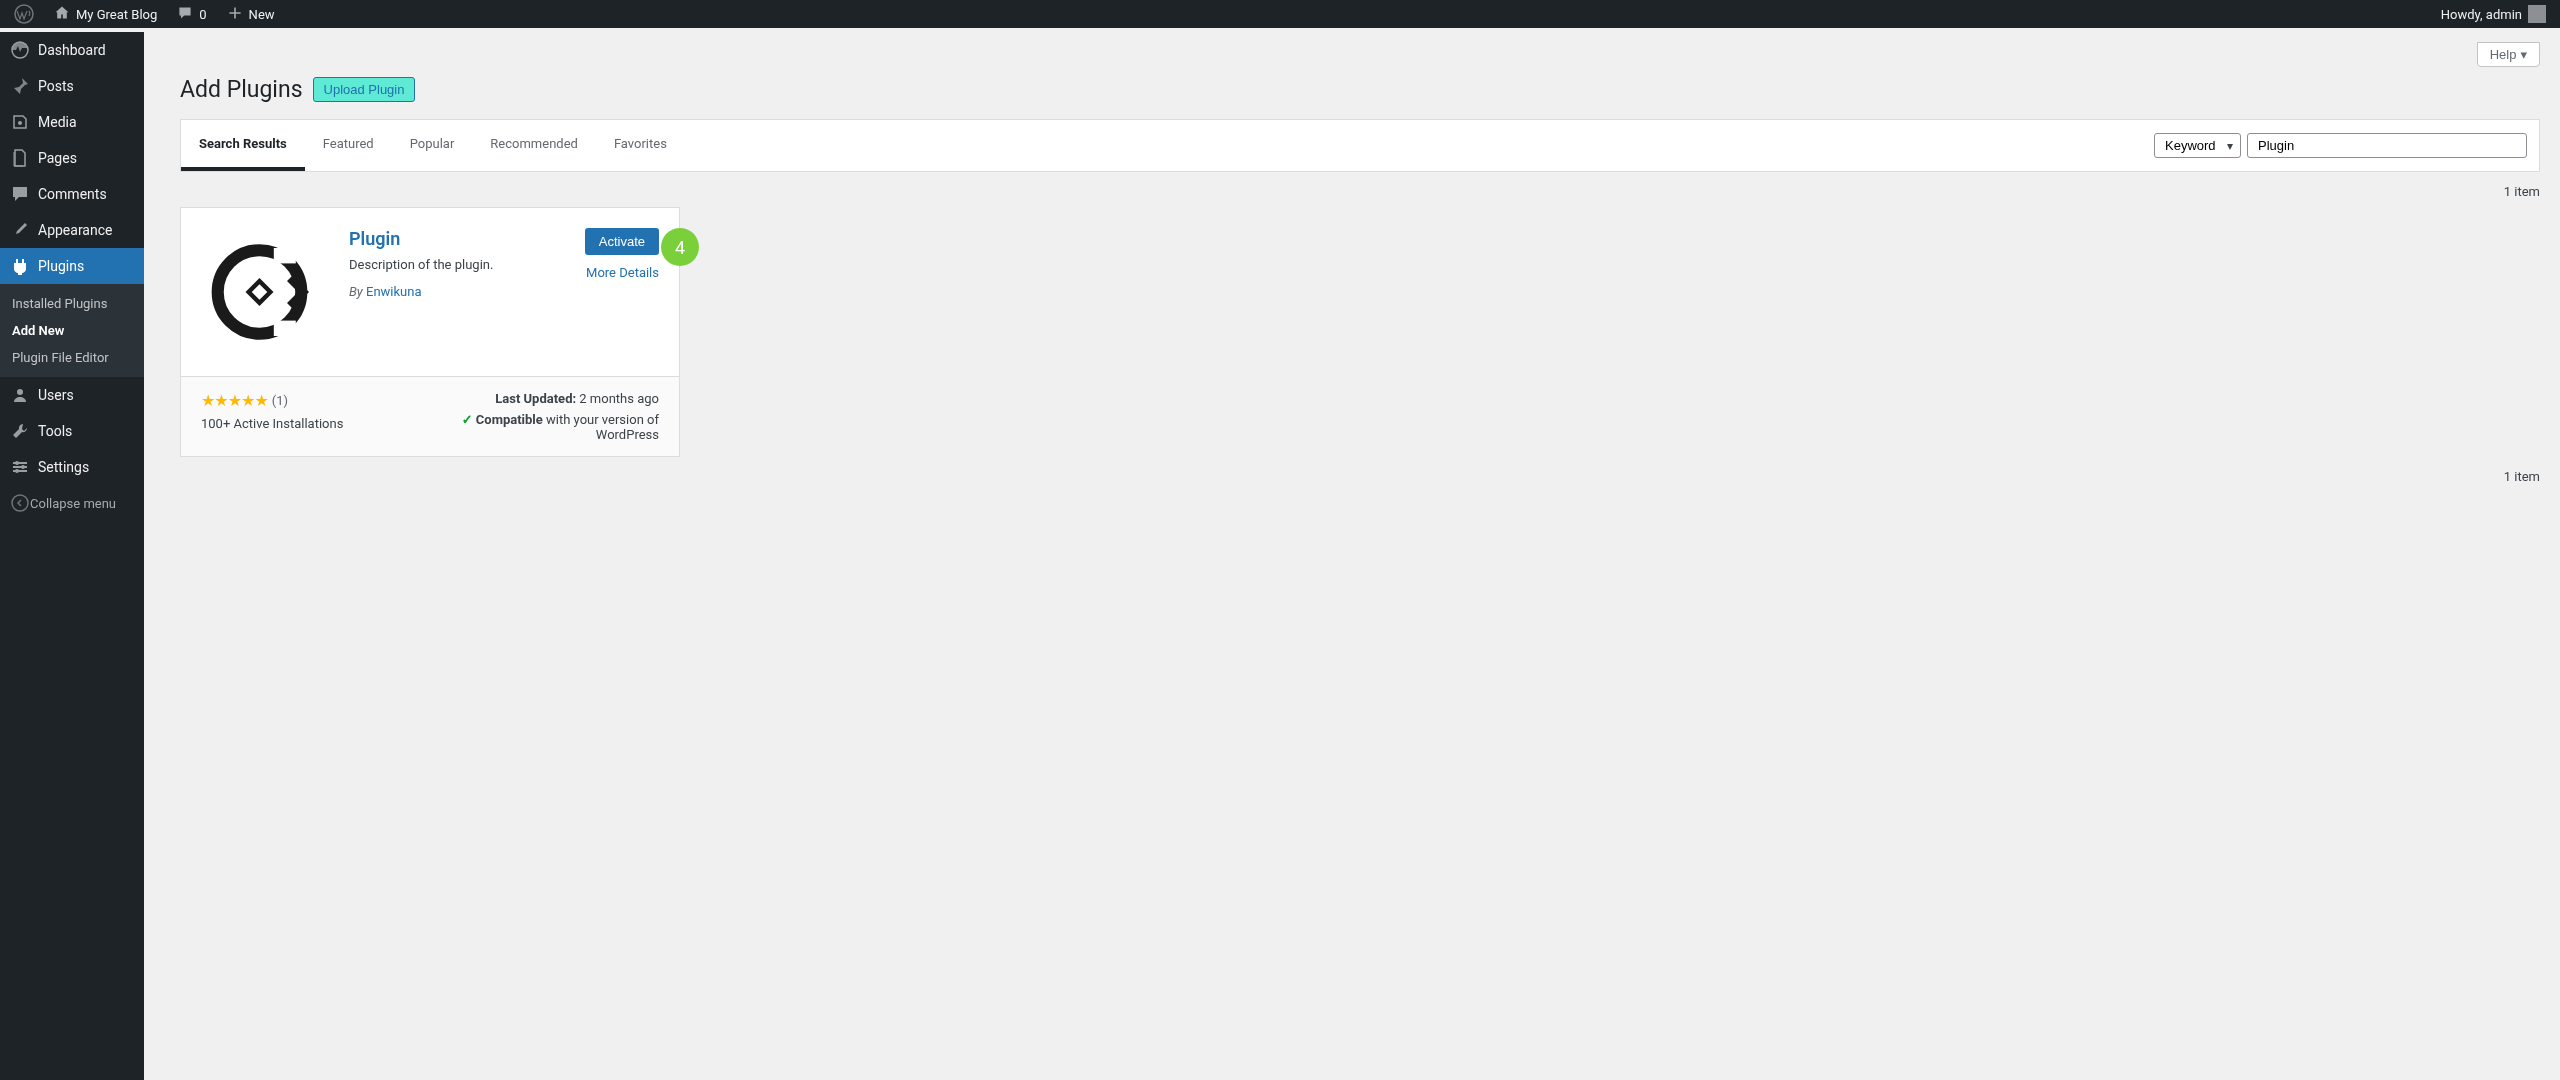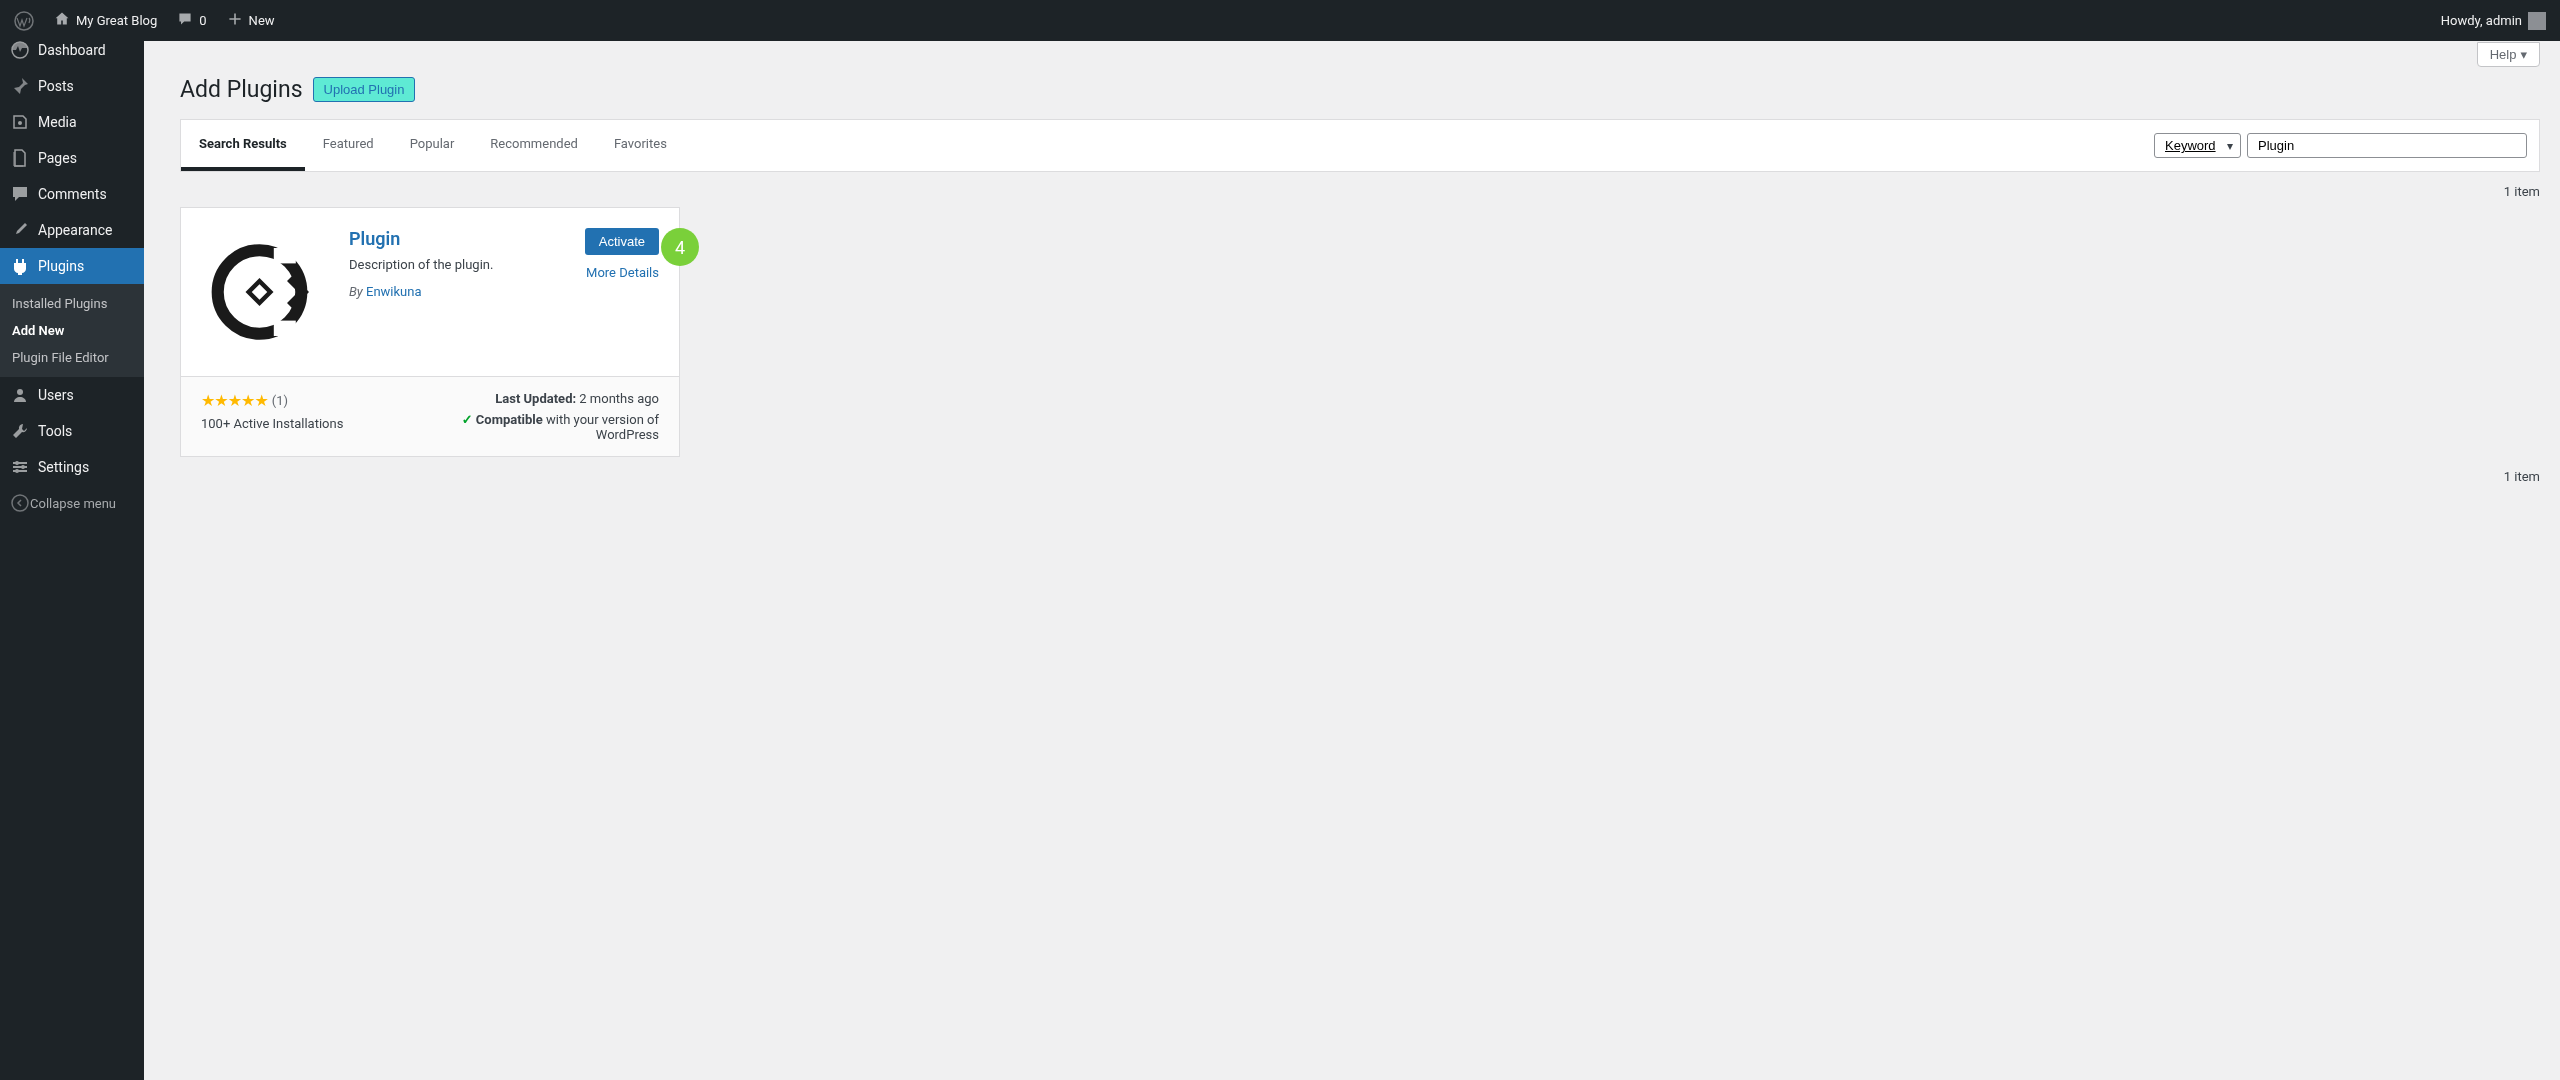--- a/index.html
+++ b/index.html
@@ -1,19 +1,19 @@
 <!DOCTYPE html>
 <html><head>
   <meta charset="utf-8">
   <style>
     * { margin: 0; padding: 0; box-sizing: border-box; }
     body { font-family: -apple-system, BlinkMacSystemFont, "Segoe UI", Roboto, sans-serif; font-size: 13px; color: #3c434a; background: #f0f0f1; }
     
     
-    .admin-bar { position: fixed; top: 0; left: 0; right: 0; height: 41px; background: #1d2327; color: #c3c4c7; display: flex; justify-content: space-between; align-items: center; padding: 0 6px; z-index: 100; font-size: 13px; }
+    .admin-bar { position: fixed; top: 0; left: 0; right: 0; height: 28px; background: #1d2327; color: #c3c4c7; display: flex; justify-content: space-between; align-items: center; padding: 0 6px; z-index: 100; font-size: 13px; }
     .admin-bar-left, .admin-bar-right { display: flex; align-items: center; gap: 4px; }
     .admin-bar-item { display: flex; align-items: center; gap: 6px; padding: 0 8px; height: 32px; cursor: pointer; color: #f0f0f1; }
     .avatar-box { width: 18px; height: 18px; background: #8c8f94; display: inline-block; }
     
     
     .sidebar { position: fixed; left: 0; top: 32px; bottom: 0; width: 144px; background: #1d2327; color: #f0f0f1; }
     .menu-item { display: flex; align-items: center; gap: 8px; padding: 8px 10px; color: #f0f0f1; cursor: pointer; font-size: 14px; }
     .menu-item.active { background: #2271b1; color: #fff; position: relative; }
     .menu-item.active::after { content: ''; position: absolute; right: -8px; top: 50%; transform: translateY(-50%); border: 8px solid transparent; border-right-color: #f0f0f1; }
     .menu-icon { width: 20px; height: 20px; display: flex; align-items: center; justify-content: center; opacity: 0.6; }
@@ -30,21 +30,21 @@
     
     .page-header { padding: 9px 20px 4px 20px; display: flex; align-items: center; gap: 10px; }
     .page-title { font-size: 23px; font-weight: 400; color: #1d2327; }
     .upload-btn { border: 1px solid #2271b1; color: #2271b1; background: #5eead4; padding: 4px 10px; border-radius: 3px; cursor: pointer; font-size: 13px; }
     
     .filter-bar { background: #fff; border: 1px solid #dcdcde; margin: 12px 20px 0 20px; display: flex; align-items: stretch; justify-content: space-between; }
     .filter-tabs { display: flex; }
     .filter-tab { padding: 16px 18px; color: #646970; cursor: pointer; font-size: 13px; border-bottom: 4px solid transparent; }
     .filter-tab.active { color: #1d2327; border-bottom-color: #1d2327; font-weight: 700; }
     .filter-search { display: flex; align-items: center; gap: 6px; padding: 0 12px; }
-    .search-select { padding: 4px 24px 4px 10px; border: 1px solid #8c8f94; border-radius: 3px; font-size: 13px; background: #fff; appearance: none; position: relative; text-decoration: underline; }
+    .search-select { padding: 4px 24px 4px 10px; border: 1px solid #8c8f94; border-radius: 3px; font-size: 13px; background: #fff; appearance: none; position: relative; }
     .select-wrap { position: relative; }
     .select-wrap::after { content: '▾'; position: absolute; right: 8px; top: 50%; transform: translateY(-50%); pointer-events: none; font-size: 12px; }
     .search-input { padding: 4px 10px; border: 1px solid #8c8f94; border-radius: 3px; font-size: 13px; width: 280px; }
     
     .item-count { text-align: right; padding: 12px 20px 8px 20px; color: #3c434a; font-size: 13px; }
     
     .plugin-grid { padding: 0 20px; }
     .plugin-card { width: 500px; background: #fff; border: 1px solid #dcdcde; position: relative; }
     .plugin-card-top { display: flex; padding: 20px; gap: 20px; }
     .plugin-icon-wrap { width: 128px; height: 128px; display: flex; align-items: center; justify-content: center; }

